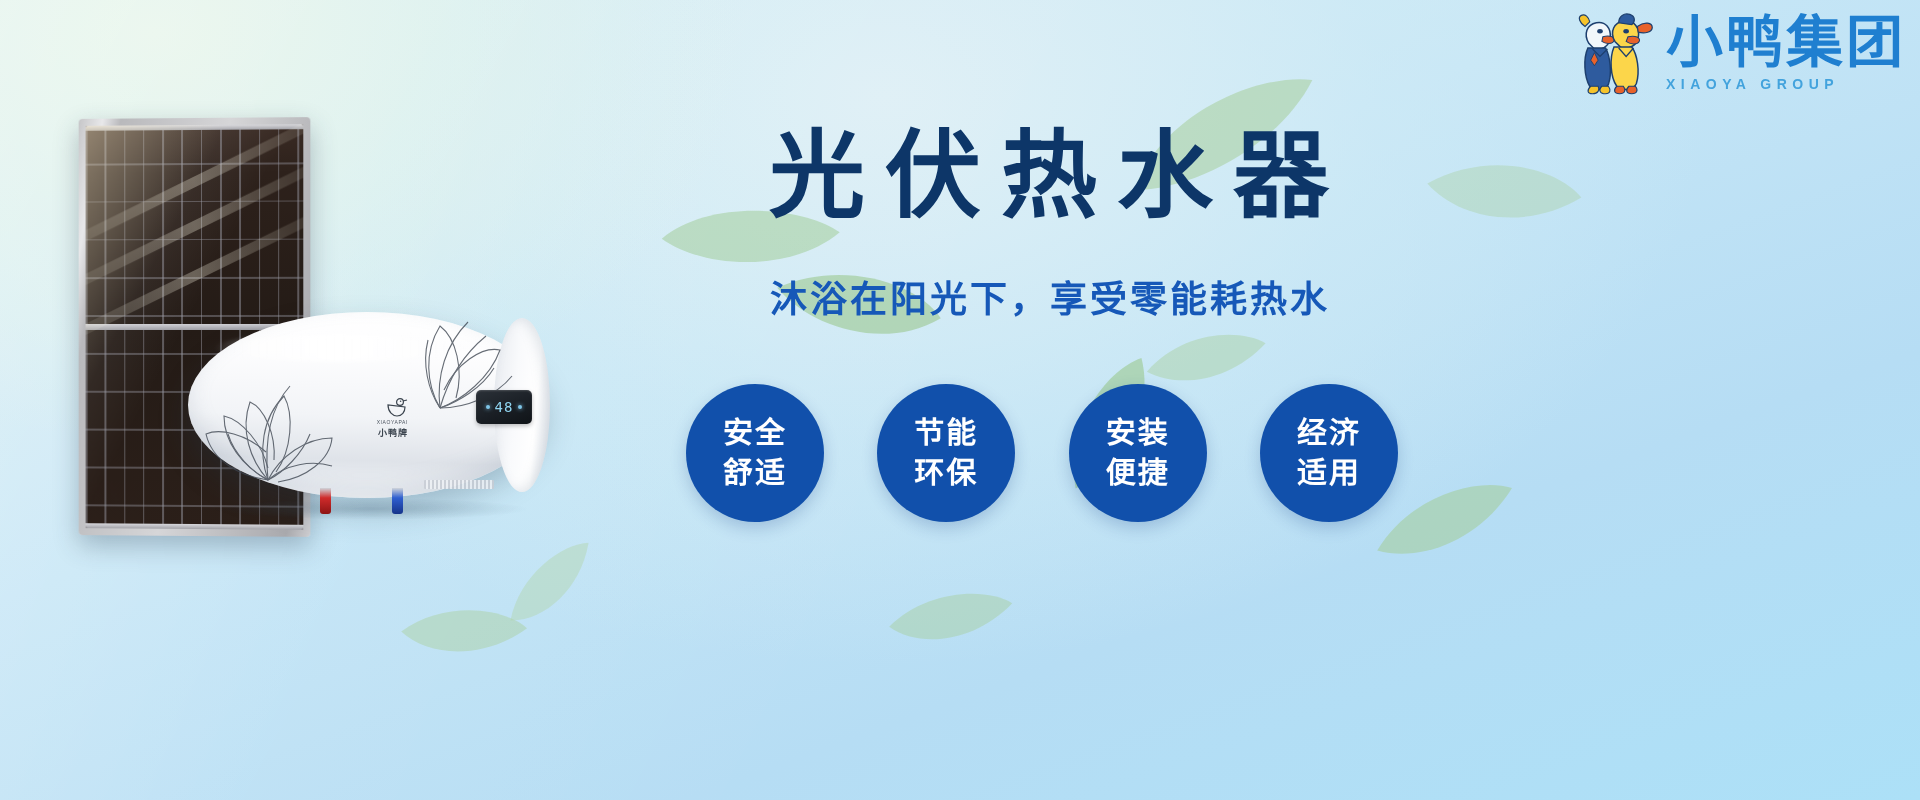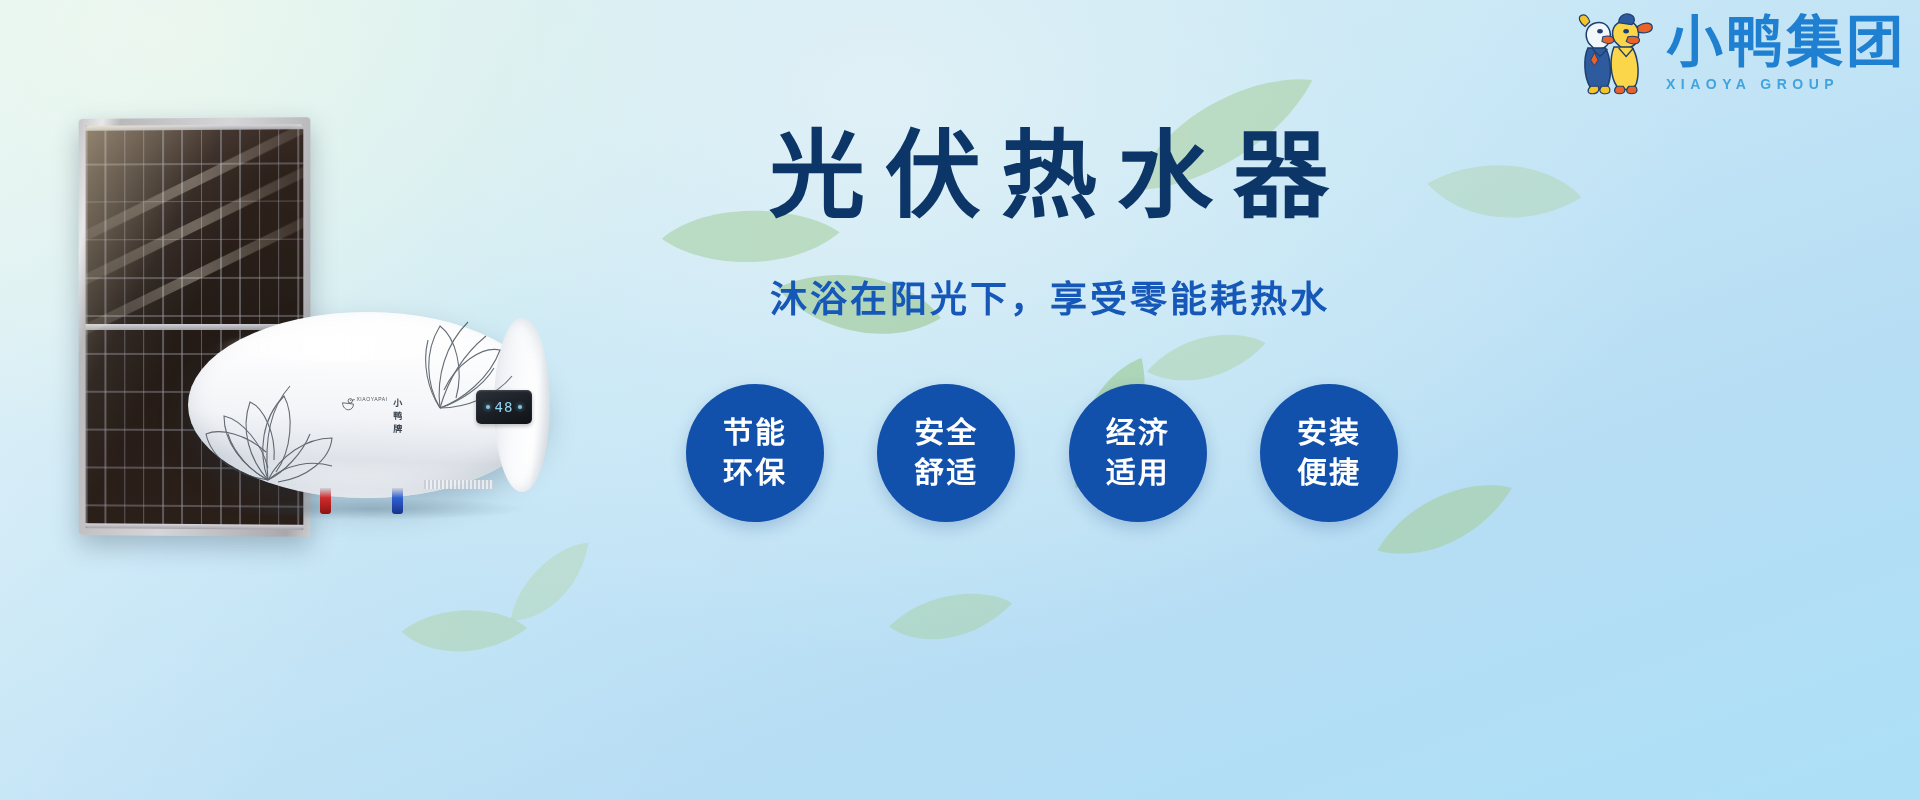--- a/index.html
+++ b/index.html
@@ -87,21 +87,21 @@
   }
   .tank-hi{
     position:absolute;left:26px;top:22px;width:250px;height:28px;border-radius:50%;
     background:linear-gradient(90deg,rgba(255,255,255,0),rgba(255,255,255,0.92),rgba(255,255,255,0));
     filter:blur(2px);
   }
   .decal{position:absolute;opacity:0.78;}
   .decal svg{display:block;width:100%;height:100%;}
   .brand{
     position:absolute;left:152px;top:84px;width:68px;text-align:center;
-    display:flex;flex-direction:row;align-items:flex-start;gap:1px;
+    display:flex;flex-direction:column;align-items:flex-end;gap:1px;
   }
   .brand-duck{width:24px;height:22px;}
   .brand-en{font-size:5px;letter-spacing:0.6px;color:#4c5560;font-family:"Liberation Sans",sans-serif;}
   .brand-cn{font-size:9px;letter-spacing:1px;color:#3b444e;font-weight:bold;}
   .panel{
     position:absolute;left:288px;top:78px;width:56px;height:34px;border-radius:5px;
     background:linear-gradient(160deg,#2b3138 0%,#1a1f25 55%,#0f1317 100%);
     box-shadow:inset 0 1px 2px rgba(255,255,255,0.18),0 2px 4px rgba(0,0,0,0.25);
     display:flex;align-items:center;justify-content:center;gap:5px;
   }
@@ -308,30 +308,30 @@
     <div class="pipe pipe-hot"></div>
   </div>
 
   <div class="copy">
     <h1 class="title">光伏热水器</h1>
     <p class="subtitle">沐浴在阳光下，享受零能耗热水</p>
   </div>
 
   <div class="features">
     <div class="feature">
+      <span>安全</span>
+      <span>舒适</span>
+    </div>
+    <div class="feature">
       <span>节能</span>
       <span>环保</span>
     </div>
     <div class="feature">
-      <span>安全</span>
-      <span>舒适</span>
+      <span>安装</span>
+      <span>便捷</span>
     </div>
     <div class="feature">
       <span>经济</span>
       <span>适用</span>
     </div>
-    <div class="feature">
-      <span>安装</span>
-      <span>便捷</span>
-    </div>
   </div>
 
 </div>
 
 </body></html>

